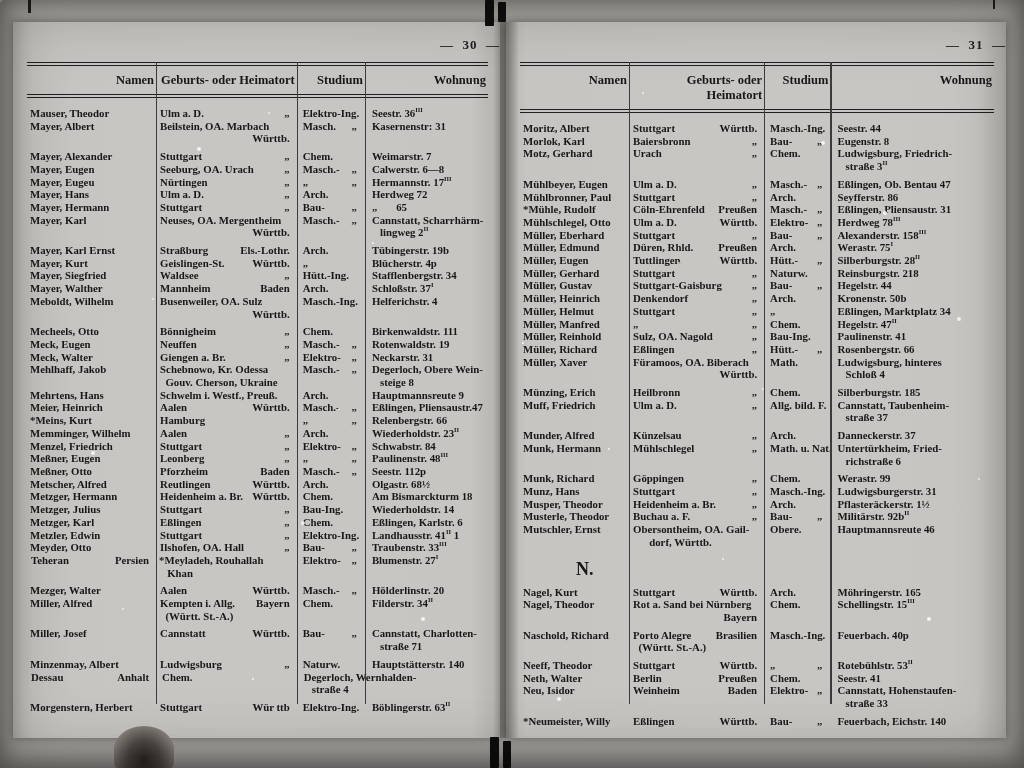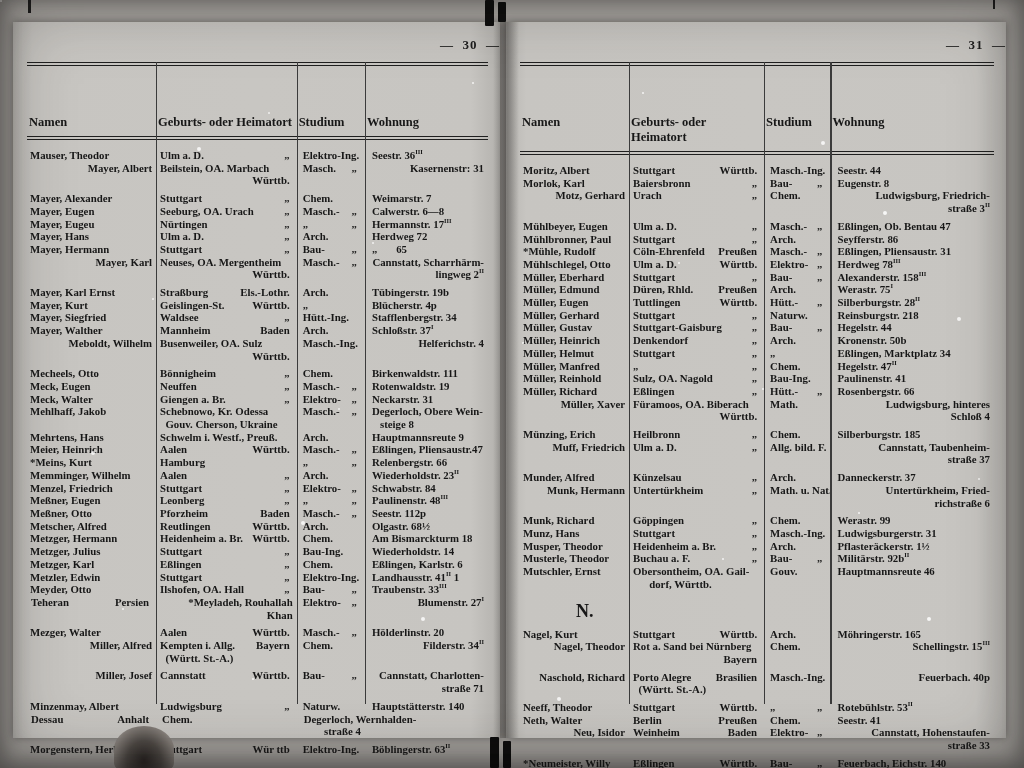--- a/index.html
+++ b/index.html
@@ -17,29 +17,29 @@
   .page.right{left:506px;width:500px;}
   .page-label{
     text-align:right;font-weight:bold;font-size:13px;color:#1d1d1d;
     margin-top:15px;white-space:pre;letter-spacing:1px;
   }
   .table{position:relative;margin:9px 12px 0 14px;color:#171717;}
   .thead{
     display:grid;font-weight:bold;font-size:12.5px;
     border-top:4px double #1f1f1f;border-bottom:4px double #1f1f1f;
   }
-  .thead .hc{text-align:left;padding:7px 2px 6px;margin-top:42px;}
+  .thead .hc{text-align:right;padding:7px 2px 6px;}
   .cols30{grid-template-columns:28% 30.5% 14.8% 26.7%;}
   .cols31{grid-template-columns:23% 28.5% 14% 34.5%;}
   .tbody{display:block;padding-top:9px;}
   .tbody .row{display:grid;}
   .tbody[data-rows="0"] .row{grid-template-columns:28% 30.5% 14.8% 26.7%;}
   .tbody[data-rows="1"] .row{grid-template-columns:23% 28.5% 14% 34.5%;}
   .row{font-size:10.8px;line-height:12.7px;font-weight:bold;}
-  .row.gap{margin-bottom:5px;text-align:right;}
+  .row.gap{margin-bottom:5px;}
   .c{padding:0 4px;}
   .ln{white-space:pre;}
   .cn{padding-left:3px;}
   .co .orow{display:flex;justify-content:space-between;}
   .co .ol{white-space:pre;}
   .co .or{white-space:pre;padding-right:3px;}
   .cs{display:flex;justify-content:space-between;padding:0 8px 0 6px;}
   .cw{padding-left:7px;}
   sup{font-size:0.6em;vertical-align:super;line-height:0;font-weight:bold;}
   .section-letter{font-size:18px;font-weight:bold;margin:11px 0 8px 0;padding-left:56px;line-height:18px;}
@@ -1187,21 +1187,21 @@
           <div class="c cw">
             <div class="ln">Danneckerstr. 37</div>
           </div>
         </div>
         <div class="row gap">
           <div class="c cn">
             <div class="ln">Munk, Hermann</div>
           </div>
           <div class="c co">
             <div class="orow">
-              <span class="ol">Untertürkheim</span>
+              <span class="ol">Mühlschlegel</span>
               <span class="or">„</span>
             </div>
           </div>
           <div class="c cs">
             <span class="ln">Math. u. Nat.</span>
             <span class="ln"></span>
           </div>
           <div class="c cw">
             <div class="ln">Untertürkheim, Fried-</div>
             <div class="ln">   richstraße 6</div>
@@ -1287,21 +1287,21 @@
             <div class="orow">
               <span class="ol">Obersontheim, OA. Gail-</span>
               <span class="or"></span>
             </div>
             <div class="orow">
               <span class="ol">      dorf, Württb.</span>
               <span class="or"></span>
             </div>
           </div>
           <div class="c cs">
-            <span class="ln">Gouv.</span>
+            <span class="ln">Obere.</span>
             <span class="ln"></span>
           </div>
           <div class="c cw">
             <div class="ln">Hauptmannsreute 46</div>
           </div>
         </div>
         <div class="section-letter">N.</div>
         <div class="row">
           <div class="c cn">
             <div class="ln">Nagel, Kurt</div>

